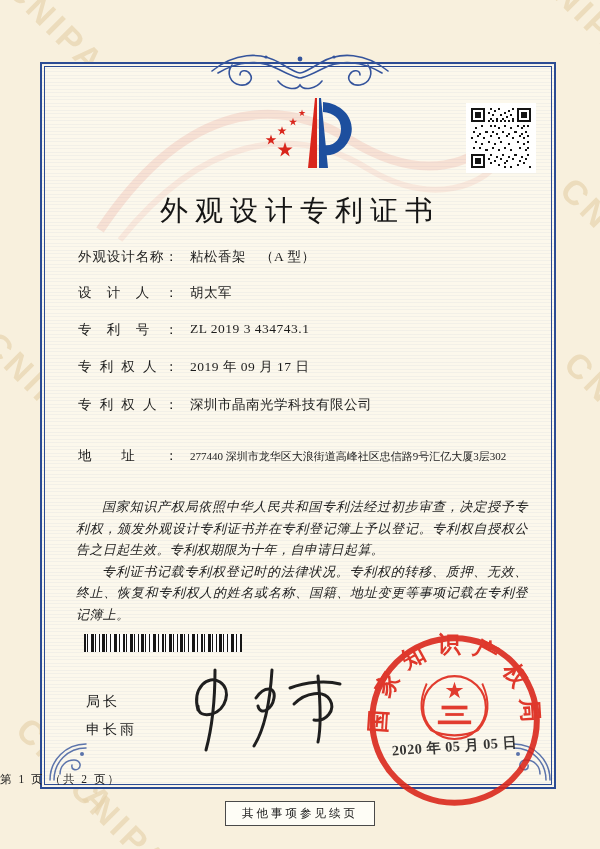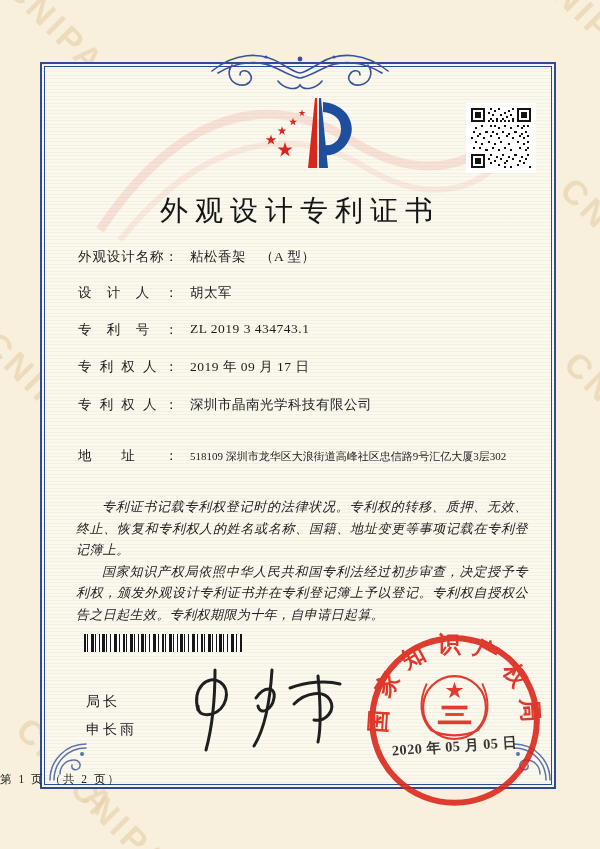--- a/index.html
+++ b/index.html
@@ -190,26 +190,26 @@
   <div class="frow" style="top:358px;">
     <span class="flabel">专利权人：</span>
     <span class="fvalue">2019 年 09 月 17 日</span>
   </div>
   <div class="frow" style="top:396px;">
     <span class="flabel">专利权人：</span>
     <span class="fvalue">深圳市晶南光学科技有限公司</span>
   </div>
   <div class="frow" style="top:433px;margin-top:14px;">
     <span class="flabel">地址：</span>
-    <span class="fvalue small">518109 深圳市龙华区大浪街道高峰社区忠信路9号汇亿大厦3层302</span>
+    <span class="fvalue small">277440 深圳市龙华区大浪街道高峰社区忠信路9号汇亿大厦3层302</span>
   </div>
 
   <div class="body-text">
+    <p>国家知识产权局依照中华人民共和国专利法经过初步审查，决定授予专利权，颁发外观设计专利证书并在专利登记簿上予以登记。专利权自授权公告之日起生效。专利权期限为十年，自申请日起算。</p>
     <p>专利证书记载专利权登记时的法律状况。专利权的转移、质押、无效、终止、恢复和专利权人的姓名或名称、国籍、地址变更等事项记载在专利登记簿上。</p>
-    <p>国家知识产权局依照中华人民共和国专利法经过初步审查，决定授予专利权，颁发外观设计专利证书并在专利登记簿上予以登记。专利权自授权公告之日起生效。专利权期限为十年，自申请日起算。</p>
   </div>
 
   <div class="barcode"></div>
 
   <div class="sig-title">局长</div>
   <div class="sig-name">申长雨</div>
 
   <svg class="sig-svg" width="180" height="100" viewBox="0 0 180 100">
     <g fill="none" stroke="#1f1f1f" stroke-width="3" stroke-linecap="round" stroke-linejoin="round">
       <path d="M30,52 C24,30 40,16 52,24 C64,32 58,52 44,56 C36,58 30,56 30,48"></path>
@@ -240,14 +240,15 @@
         <rect x="90" y="92" width="20" height="3" fill="#de2316"></rect>
         <rect x="82" y="100" width="36" height="4" fill="#de2316"></rect>
         <path d="M70,60 C62,78 62,96 74,110 M130,60 C138,78 138,96 126,110" fill="none" stroke="#de2316" stroke-width="2"></path>
         <path d="M74,110 C88,118 112,118 126,110" fill="none" stroke="#de2316" stroke-width="2.5"></path>
       </g>
       <text x="100" y="133" text-anchor="middle" font-size="15.5" font-weight="bold" fill="#1b1b1b" letter-spacing="0.5" transform="rotate(-4 100 128)" font-family="'Liberation Serif','DejaVu Serif',serif">2020 年 05 月 05 日</text>
     </g>
   </svg>
 
   <div class="page-info">第 1 页 （共 2 页）</div>
+  <div class="cont-box">其他事项参见续页</div>
 
 </div>
 
 </body></html>

